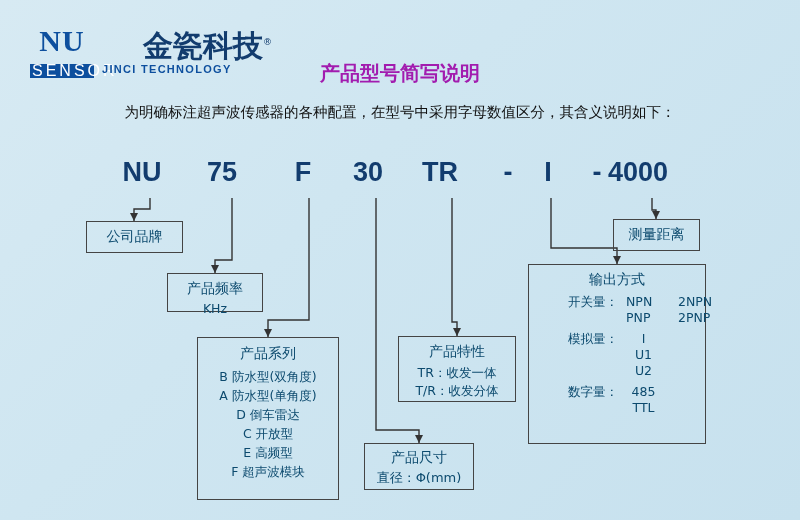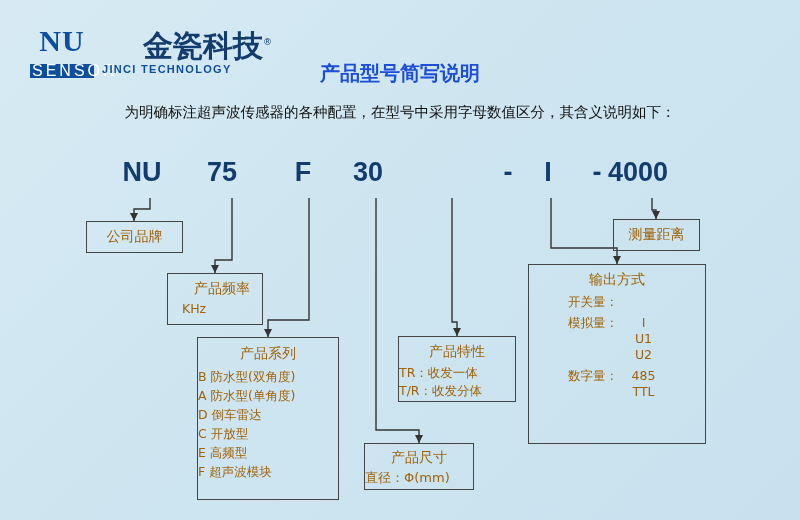--- a/index.html
+++ b/index.html
@@ -91,21 +91,21 @@
 
   
   .title {
     position: absolute;
     top: 60px;
     left: 0;
     width: 800px;
     text-align: center;
     font-size: 20px;
     font-weight: bold;
-    color: #1d4ed8;
+    color: #a21caf;
     font-family: "DejaVu Sans", sans-serif;
   }
   .subtitle {
     position: absolute;
     top: 103px;
     left: 0;
     width: 800px;
     text-align: center;
     font-size: 14.5px;
     color: #111;
@@ -136,45 +136,45 @@
     color: #123c6e;
   }
 
   
   .box {
     position: absolute;
     border: 1px solid #444;
     background: transparent;
     box-sizing: border-box;
     font-family: "DejaVu Sans", sans-serif;
-    color: #a16207;
+    color: #0c4a6e;
   }
   .box .bx-title {
     text-align: center;
     font-size: 14px;
     font-weight: normal;
     padding: 4px 6px 2px;
     white-space: nowrap;
   }
   .box .bx-line {
-    text-align: left;
+    text-align: center;
     font-size: 12.5px;
     line-height: 17px;
     white-space: nowrap;
   }
   .box.single {
     display: flex;
     align-items: center;
     justify-content: center;
     font-size: 14px;
   }
 
   
   #box-brand   { left: 86px;  top: 221px; width: 97px;  height: 32px; }
-  #box-freq    { left: 167px; top: 273px; width: 96px;  height: 52px; padding-left: 14px; }
+  #box-freq    { left: 167px; top: 273px; width: 96px;  height: 39px; }
   #box-series  { left: 197px; top: 337px; width: 142px; height: 163px; }
   #box-size    { left: 364px; top: 443px; width: 110px; height: 47px; }
   #box-feature { left: 398px; top: 336px; width: 118px; height: 66px; }
   #box-output  { left: 528px; top: 264px; width: 178px; height: 180px; }
   #box-dist    { left: 613px; top: 219px; width: 87px;  height: 32px; }
 
   #box-series .bx-title { padding-top: 7px; padding-bottom: 4px; }
   #box-series .bx-line  { line-height: 19px; }
   #box-feature .bx-title { padding-top: 6px; padding-bottom: 3px; }
   #box-feature .bx-line { line-height: 18px; }
@@ -258,20 +258,21 @@
   </div>
 
   <div class="title">产品型号简写说明</div>
   <div class="subtitle">为明确标注超声波传感器的各种配置，在型号中采用字母数值区分，其含义说明如下：</div>
 
   <div class="code-row">
     <div class="code-seg" style="left:112px;width:60px">NU</div>
     <div class="code-seg" style="left:192px;width:60px">75</div>
     <div class="code-seg" style="left:273px;width:60px">F</div>
     <div class="code-seg" style="left:338px;width:60px">30</div>
+    <div class="code-seg" style="left:410px;width:60px">TR</div>
     <div class="code-seg code-dash" style="left:478px;width:60px">-</div>
     <div class="code-seg" style="left:518px;width:60px">I</div>
     <div class="code-seg code-dash" style="left:567px;width:60px">-</div>
     <div class="code-seg" style="left:598px;width:80px">4000</div>
   </div>
 
   <div class="box single" id="box-brand">
     <span>公司品牌</span>
   </div>
 
@@ -299,20 +300,30 @@
     <div class="bx-title">产品特性</div>
     <div class="bx-line">TR：收发一体</div>
     <div class="bx-line">T/R：收发分体</div>
   </div>
 
   <div class="box" id="box-output">
     <div class="out-title">输出方式</div>
 
     <div class="out-grp">
       <div class="out-lbl">开关量：</div>
+      <div class="out-vals">
+        <div class="vrow">
+          <span class="vcol1">NPN</span>
+          <span class="vcol2">2NPN</span>
+        </div>
+        <div class="vrow">
+          <span class="vcol1">PNP</span>
+          <span class="vcol2">2PNP</span>
+        </div>
+      </div>
     </div>
 
     <div class="out-grp">
       <div class="out-lbl">模拟量：</div>
       <div class="out-vals">
         <div class="vcenter">I</div>
         <div class="vcenter">U1</div>
         <div class="vcenter">U2</div>
       </div>
     </div>

